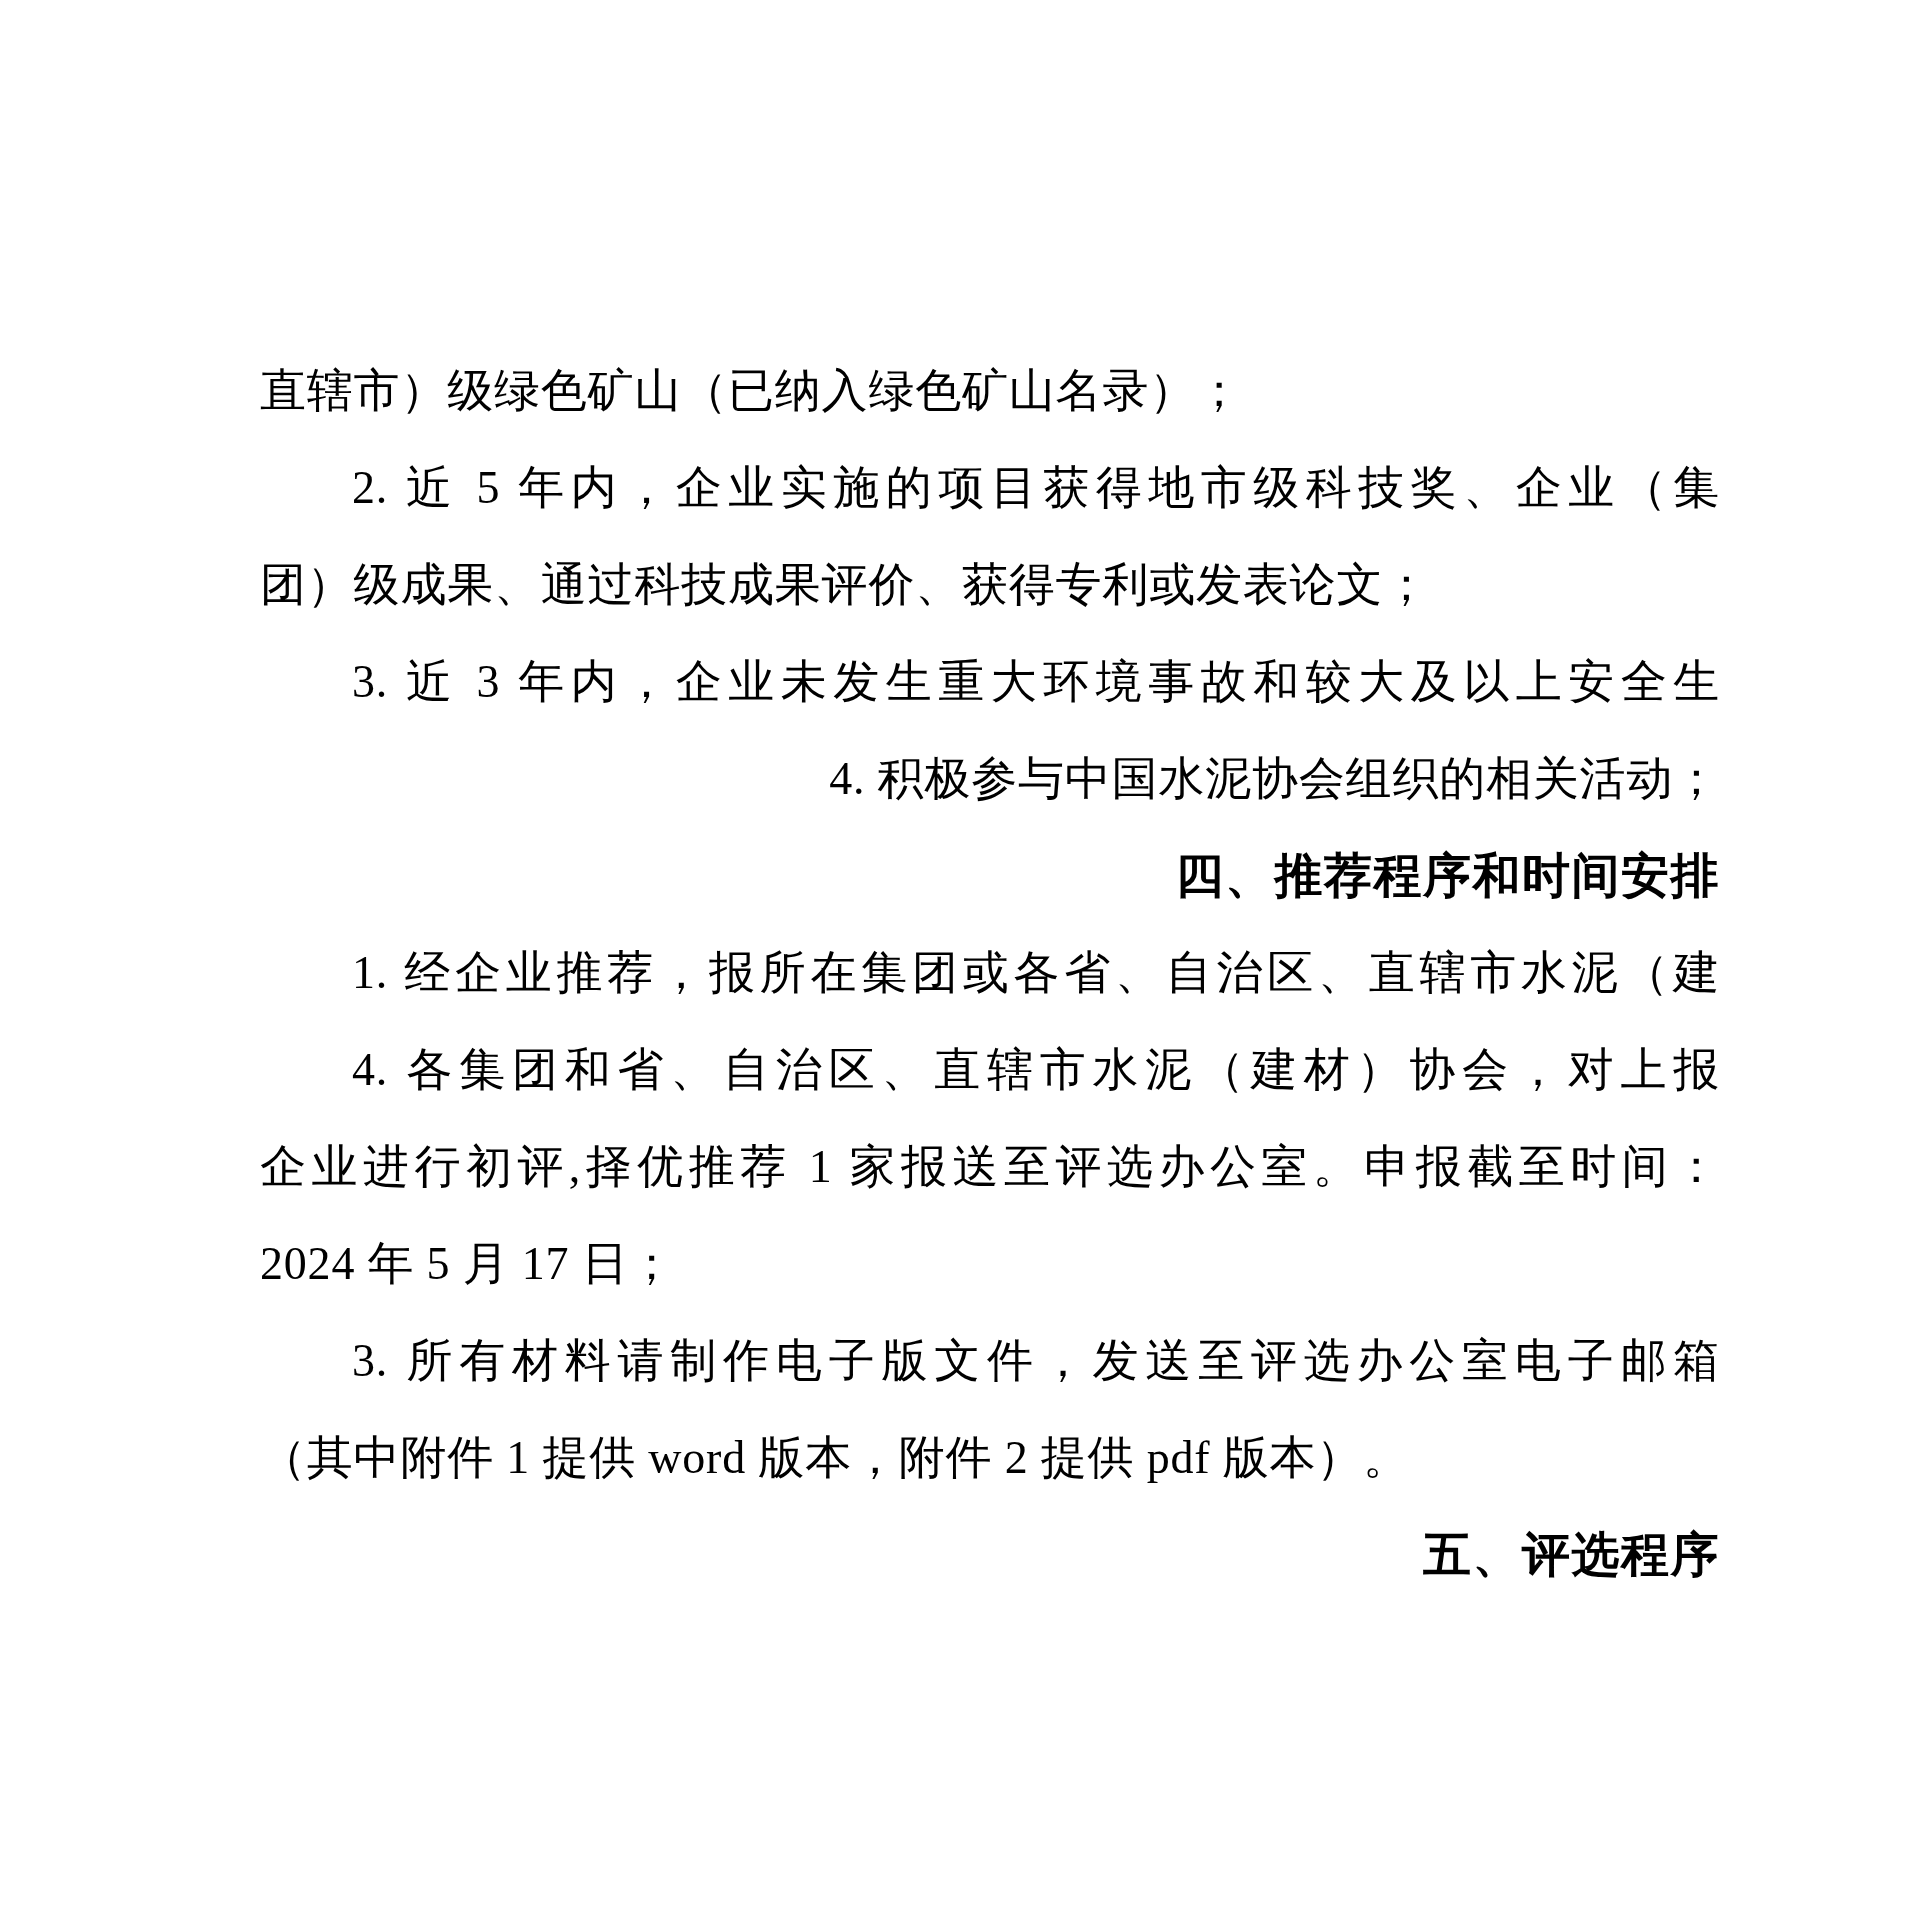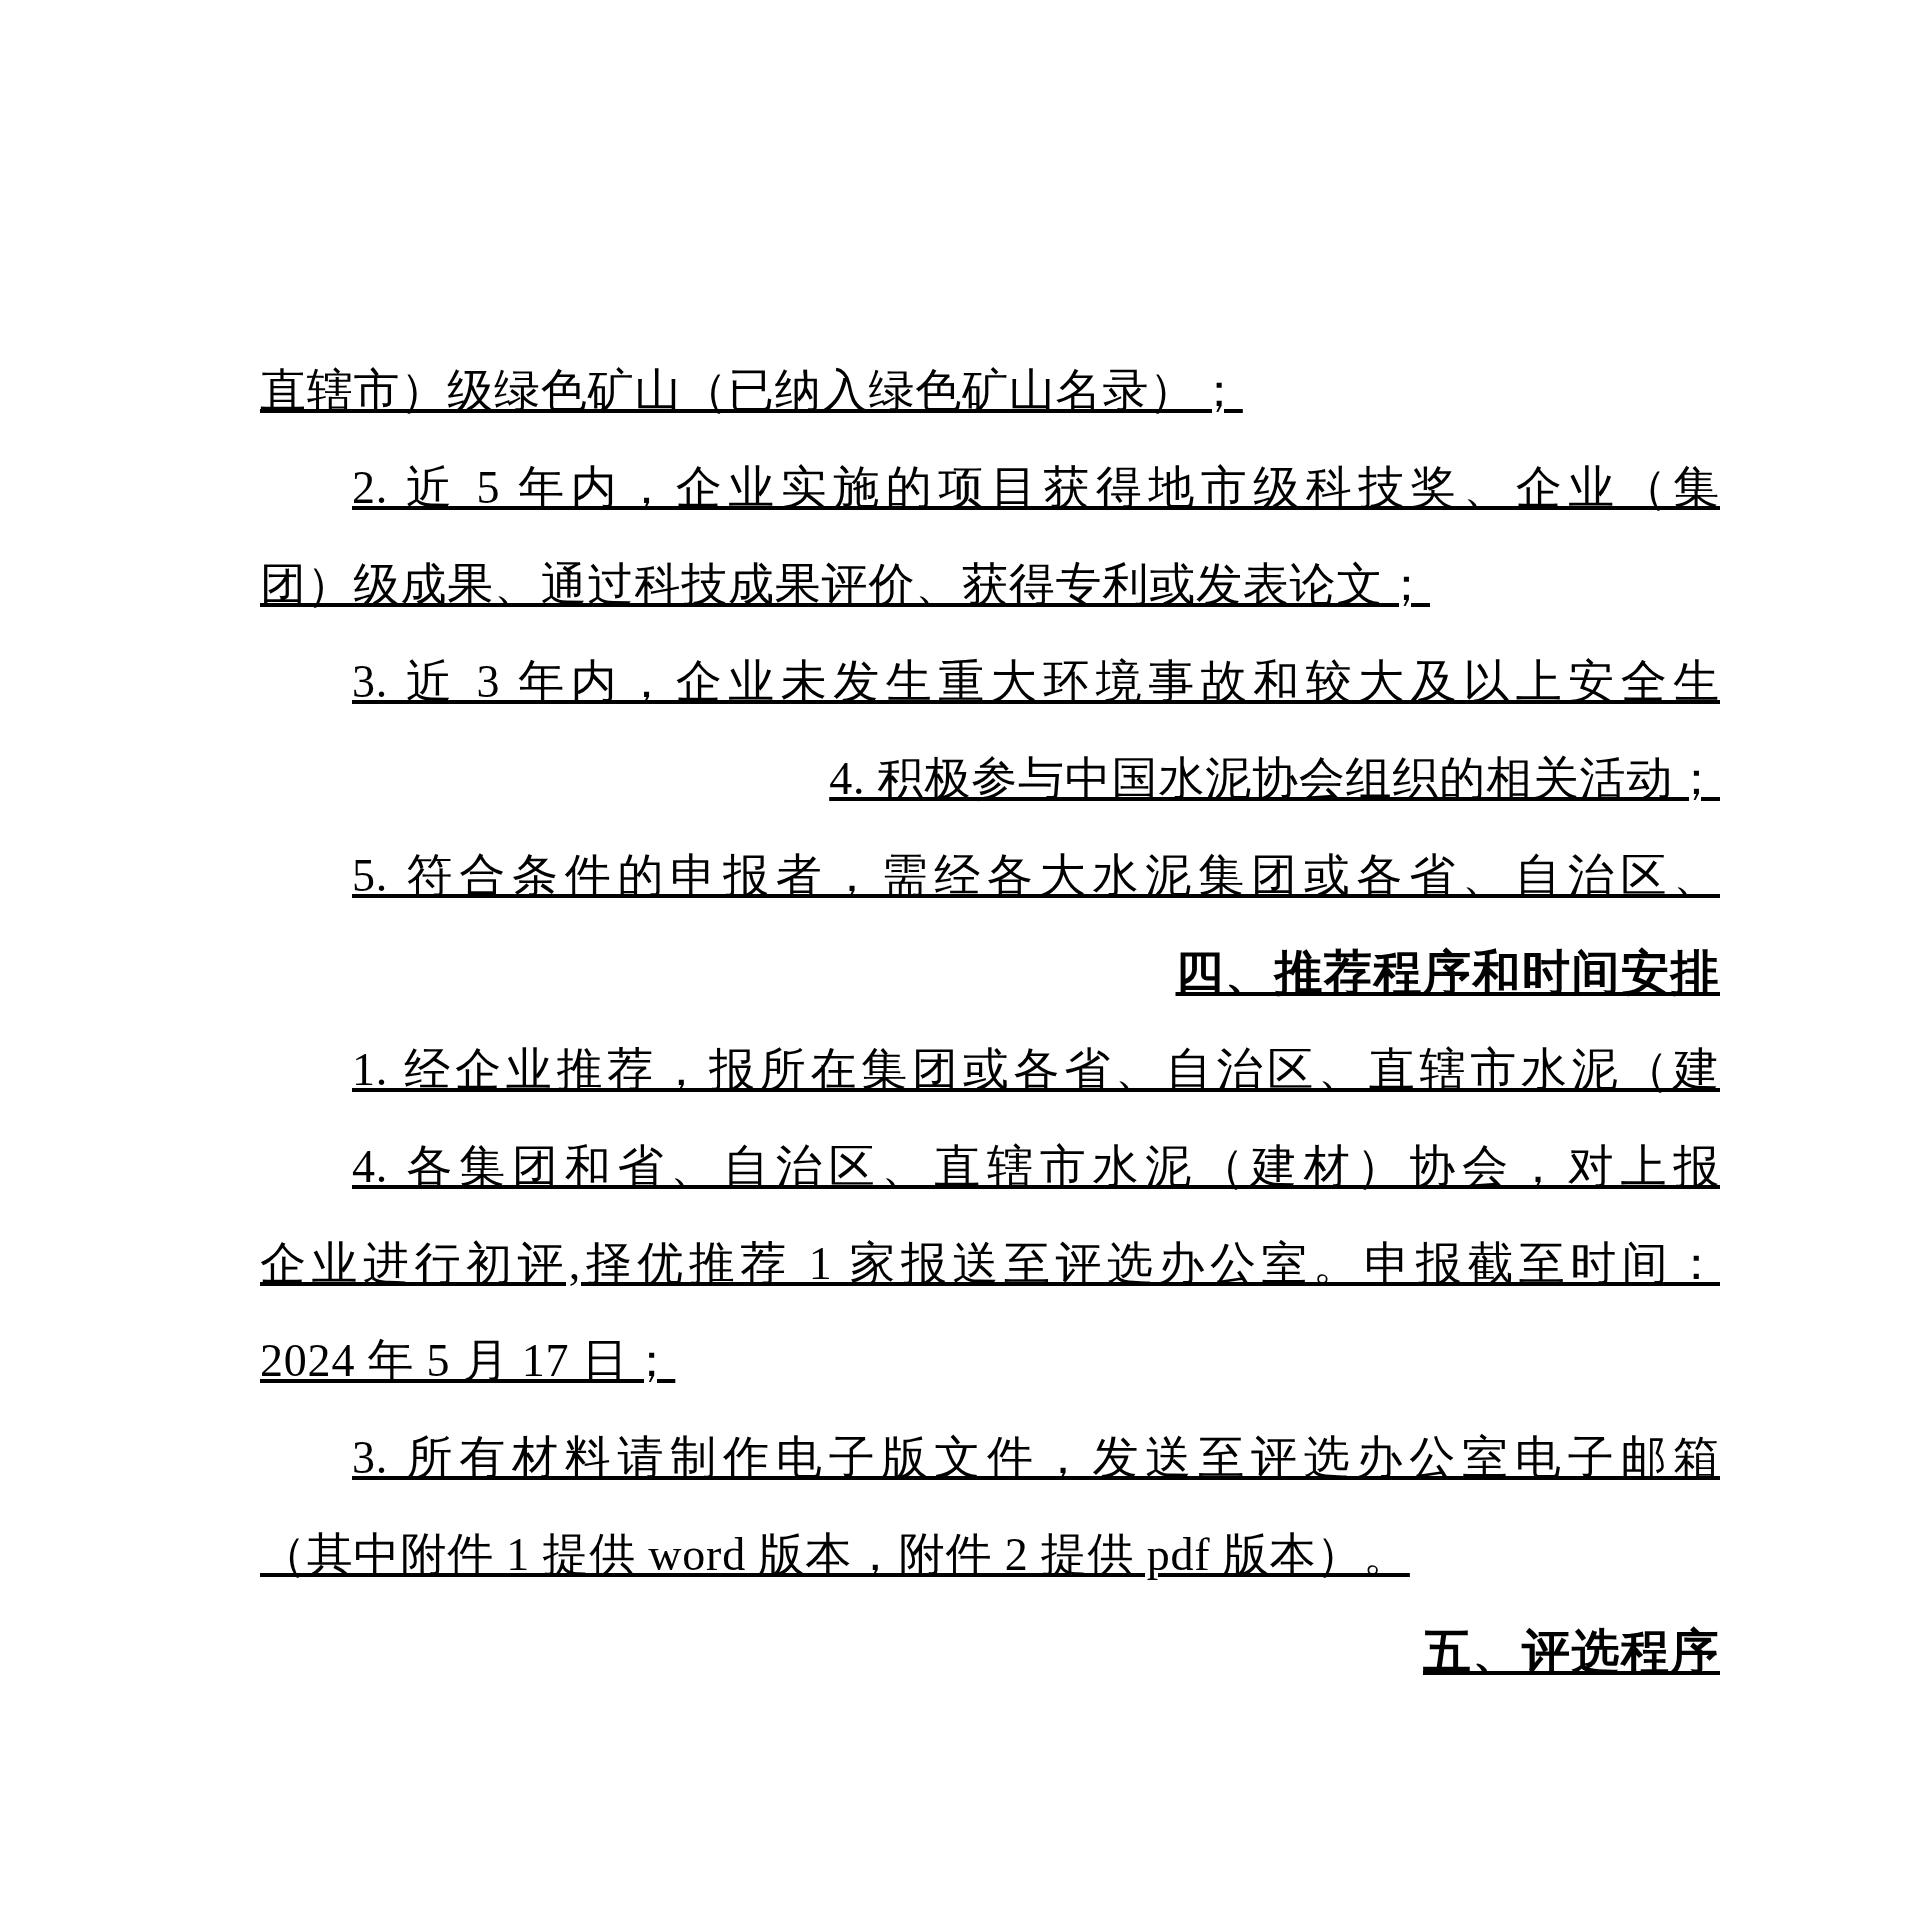--- a/index.html
+++ b/index.html
@@ -20,21 +20,20 @@
     top: 342px;
     width: 1460px;
   }
   .ln {
     font-size: 46px;
     line-height: 97px;
     height: 97px;
     overflow: hidden;
     text-align: left;
     letter-spacing: 0.8px;
-    text-decoration: underline;
   }
   .ind {
     padding-left: 92px;
     text-align: right;
   }
   .just {
     text-align: justify;
     text-align-last: justify;
     text-justify: inter-character;
   }
@@ -47,21 +46,20 @@
 </style>
 </head>
 <body>
 
 <div class="doc">
   <div class="ln">直辖市）级绿色矿山（已纳入绿色矿山名录）；</div>
   <div class="ln ind just">2. 近 5 年内，企业实施的项目获得地市级科技奖、企业（集</div>
   <div class="ln">团）级成果、通过科技成果评价、获得专利或发表论文；</div>
   <div class="ln ind just">3. 近 3 年内，企业未发生重大环境事故和较大及以上安全生</div>
   <div class="ln ind">4. 积极参与中国水泥协会组织的相关活动；</div>
-  <div class="ln ind just">5. 符合条件的申报者，需经各大水泥集团或各省、自治区、</div>
   <div class="ln ind head">四、推荐程序和时间安排</div>
   <div class="ln ind just">1. 经企业推荐，报所在集团或各省、自治区、直辖市水泥（建</div>
   <div class="ln ind just">4. 各集团和省、自治区、直辖市水泥（建材）协会，对上报</div>
   <div class="ln just">企业进行初评,择优推荐 1 家报送至评选办公室。申报截至时间：</div>
   <div class="ln">2024 年 5 月 17 日；</div>
   <div class="ln ind just">3. 所有材料请制作电子版文件，发送至评选办公室电子邮箱</div>
   <div class="ln">（其中附件 1 提供 word 版本，附件 2 提供 pdf 版本）。</div>
   <div class="ln ind head">五、评选程序</div>
 
 </div>

